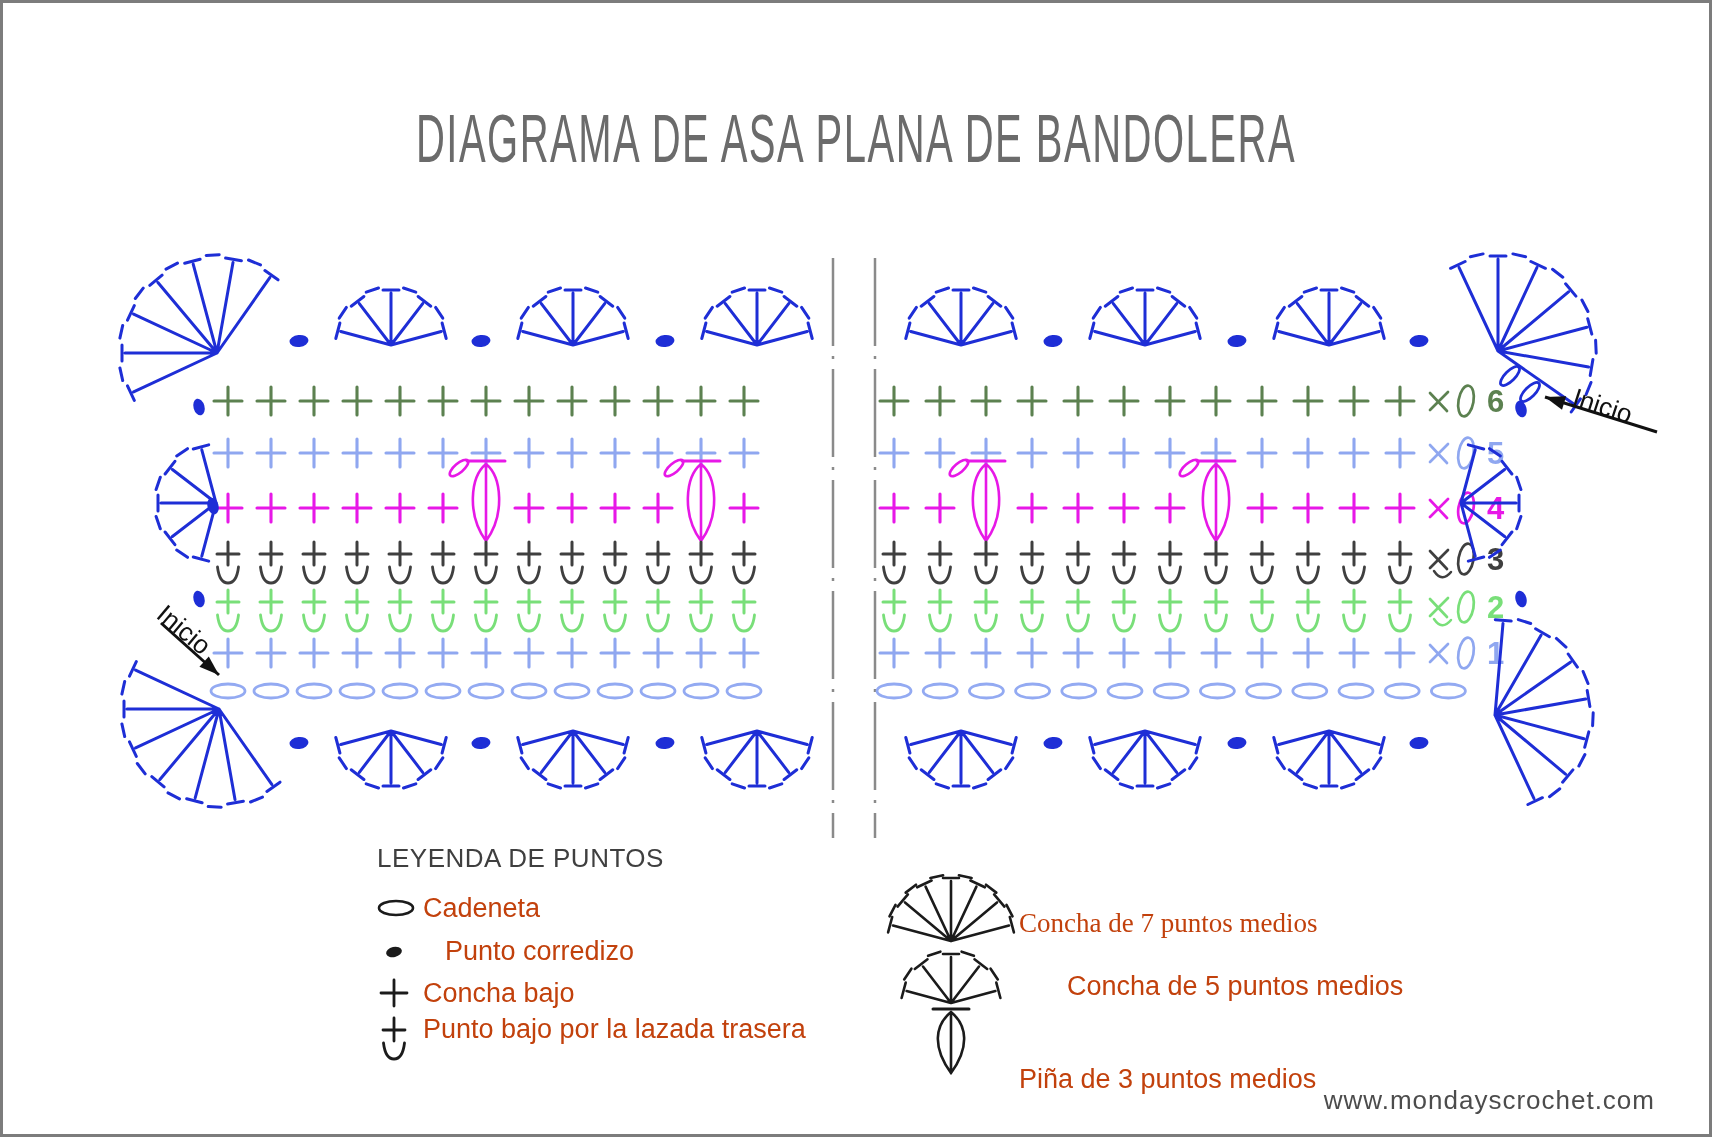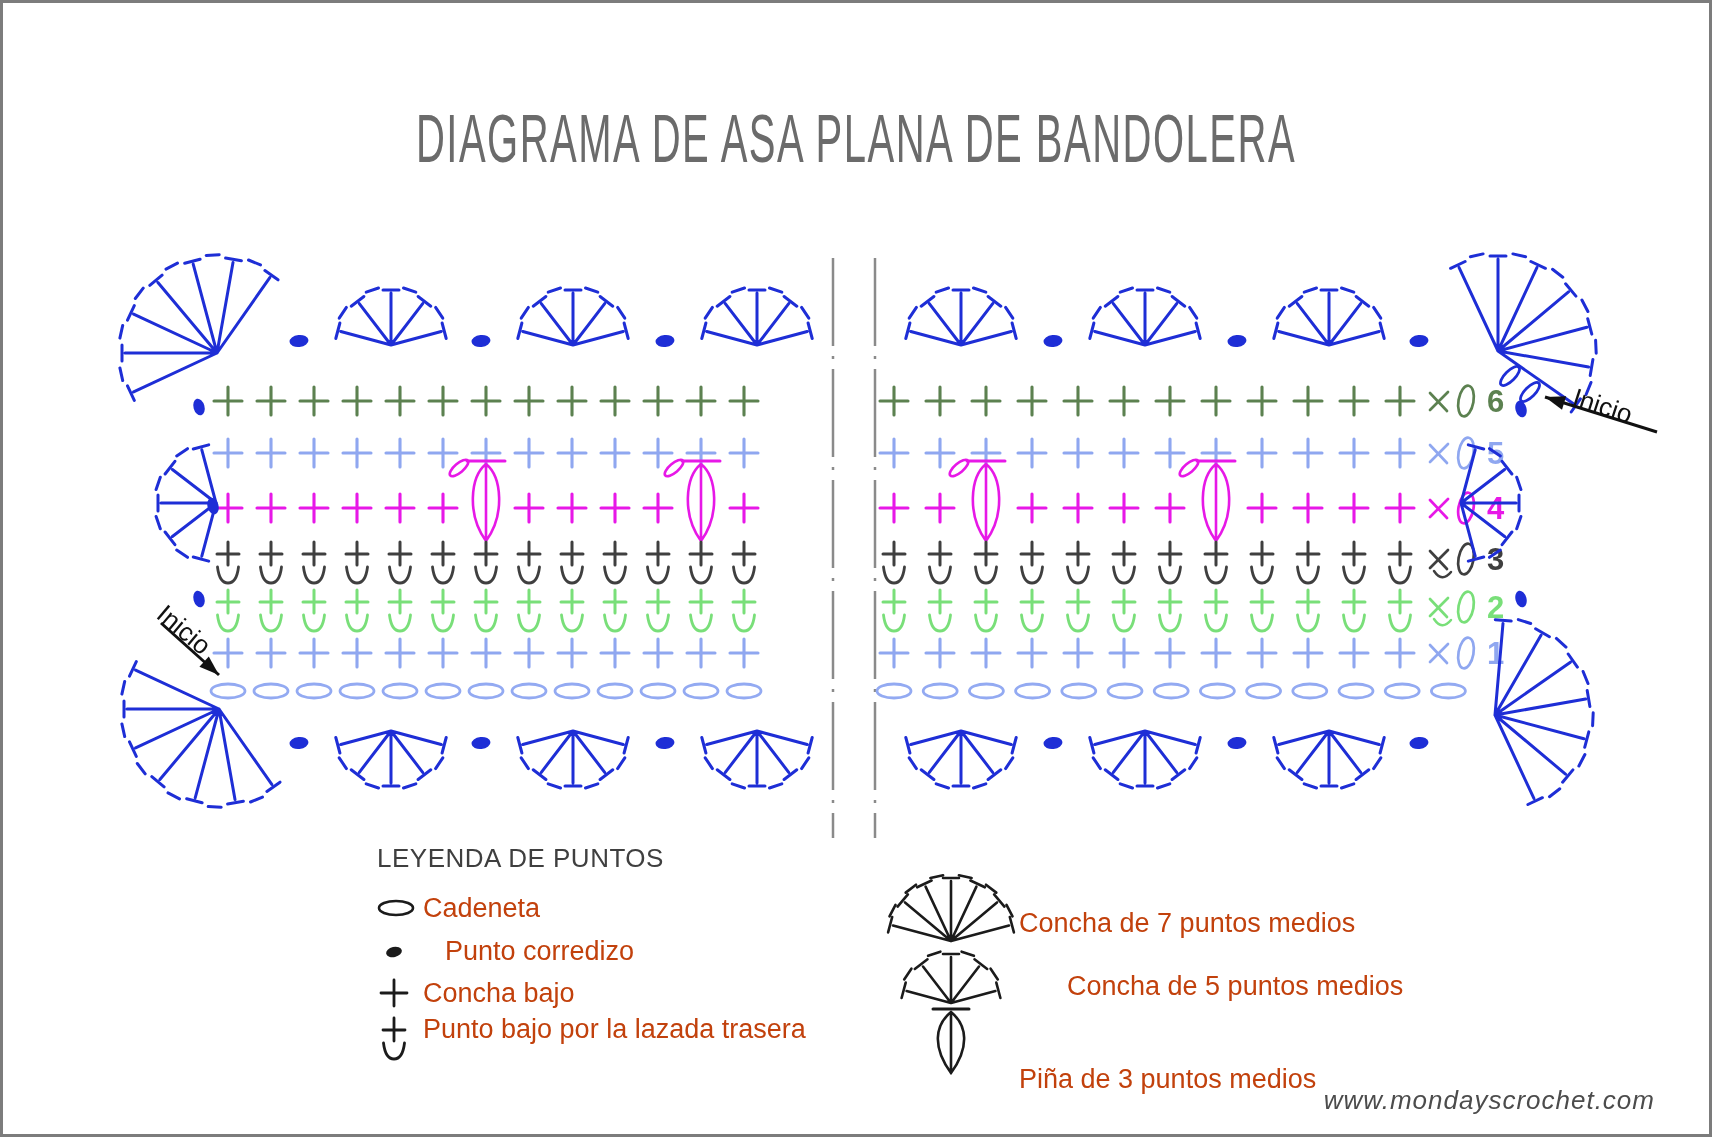--- a/index.html
+++ b/index.html
@@ -11,25 +11,25 @@
          font-size:40px;font-weight:400;letter-spacing:1.5px;color:#6b6b6b;
          transform:scaleY(1.7);transform-origin:center top;
          font-family:"Liberation Sans",sans-serif;white-space:nowrap;}
   .legend-header{position:absolute;left:374px;top:840px;font-size:26px;
          color:#3f3f3f;letter-spacing:0.5px;}
   .legend-label{position:absolute;font-size:27px;color:#c2410c;white-space:nowrap;}
   .ll0{left:420px;top:890px;}
   .ll1{left:442px;top:933px;text-align:right;}
   .ll2{left:420px;top:975px;}
   .ll3{left:420px;top:1011px;}
-  .lr0{left:1016px;top:905px;}
+  .lr0{left:1016px;top:905px;font-family:Liberation Serif, serif;}
   .lr1{left:1016px;top:968px;margin-left:48px;}
   .lr2{left:1016px;top:1061px;}
   .watermark{position:absolute;right:54px;top:1082px;font-size:26px;
-         font-style:italic;color:#4c4c4c;letter-spacing:1px;}
+         color:#4c4c4c;letter-spacing:1px;}
 </style>
 </head>
 <body>
 
 <div class="page">
   <svg id="diagram-svg" width="1712" height="1137" viewBox="0 0 1712 1137">
       <g>
         <line x1="830" y1="255" x2="830" y2="835" stroke="#8a8a8a" stroke-width="2.5" stroke-dasharray="88 10 3 10"></line>
         <line x1="872" y1="255" x2="872" y2="835" stroke="#8a8a8a" stroke-width="2.5" stroke-dasharray="88 10 3 10"></line>
       </g>

